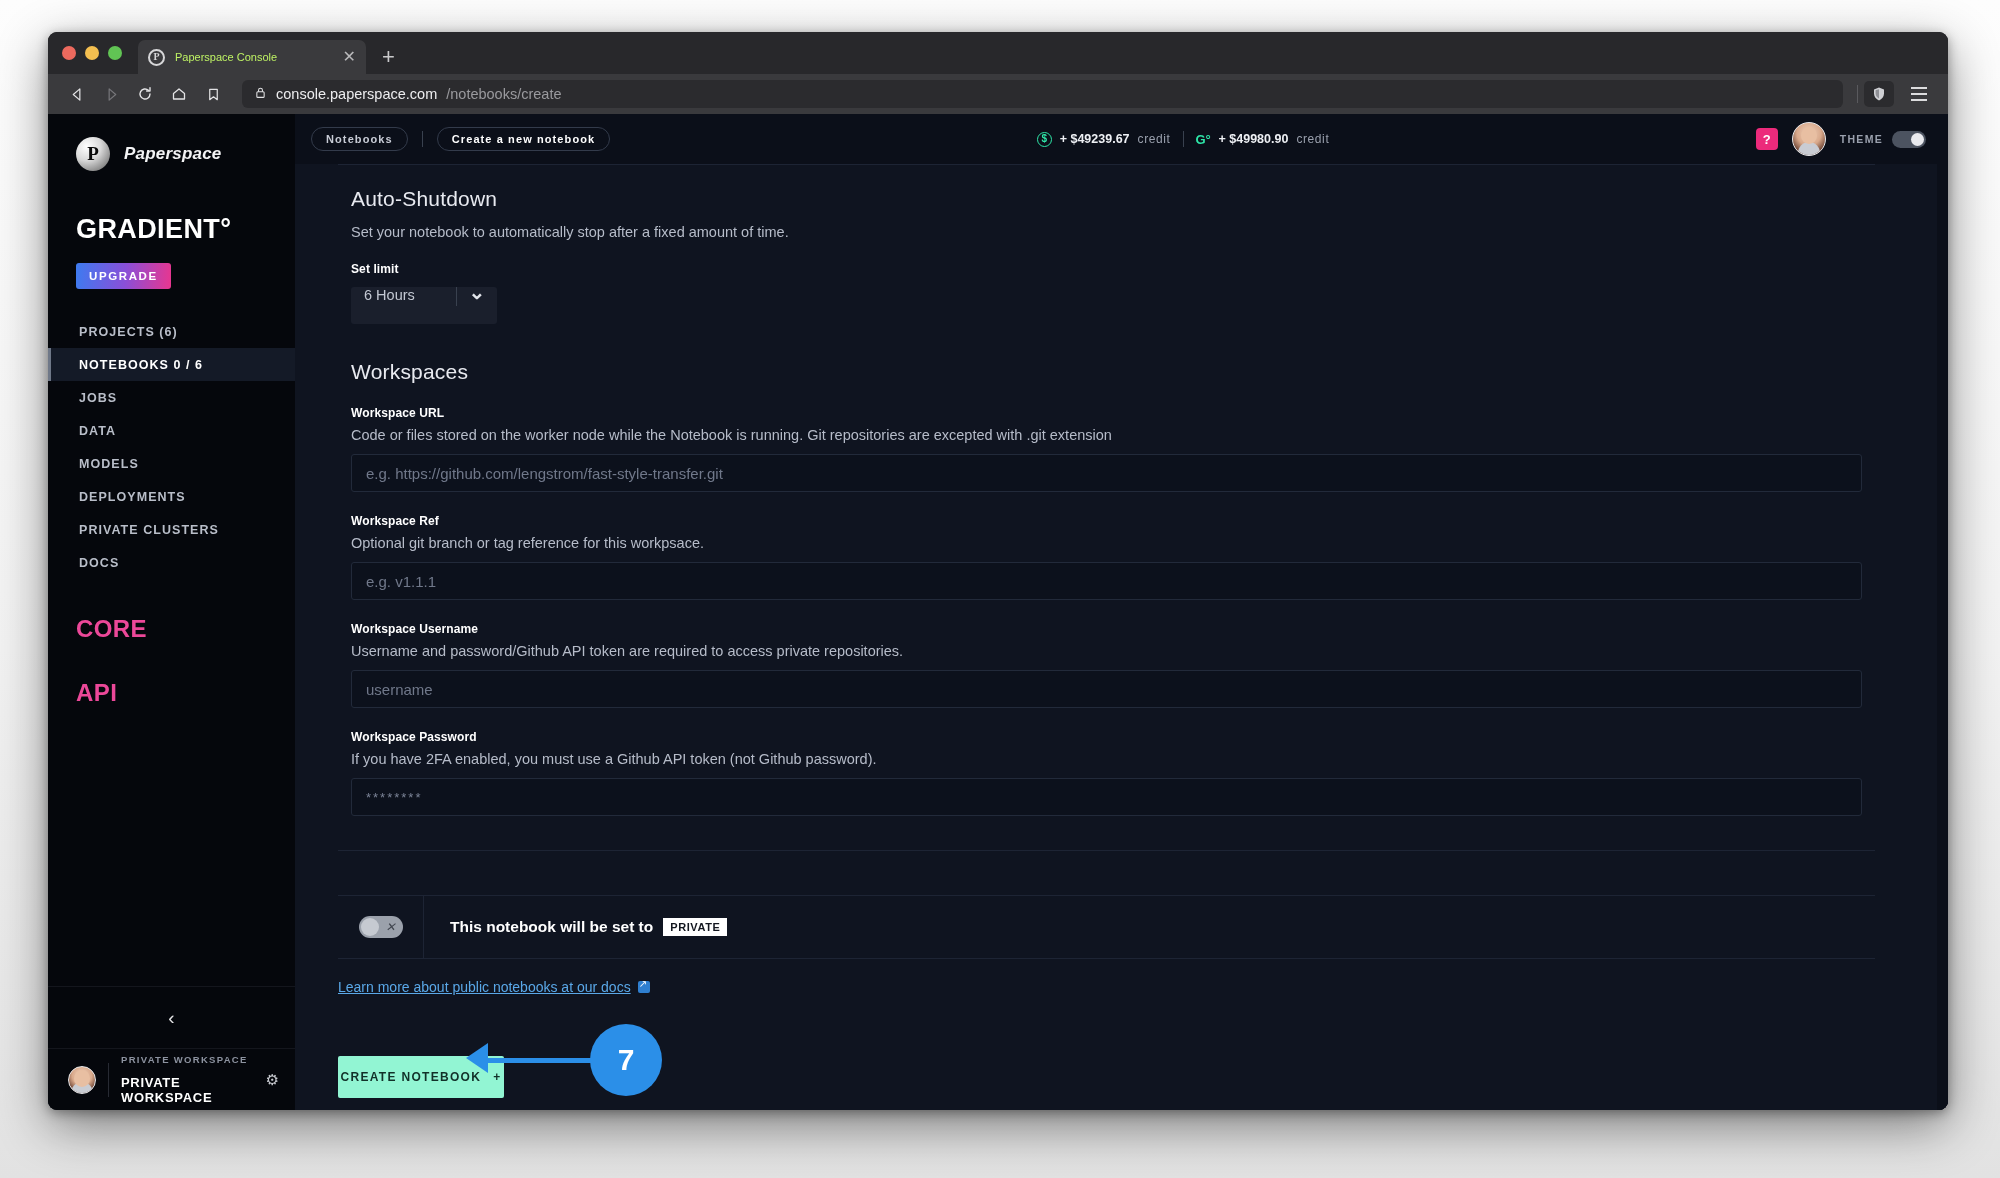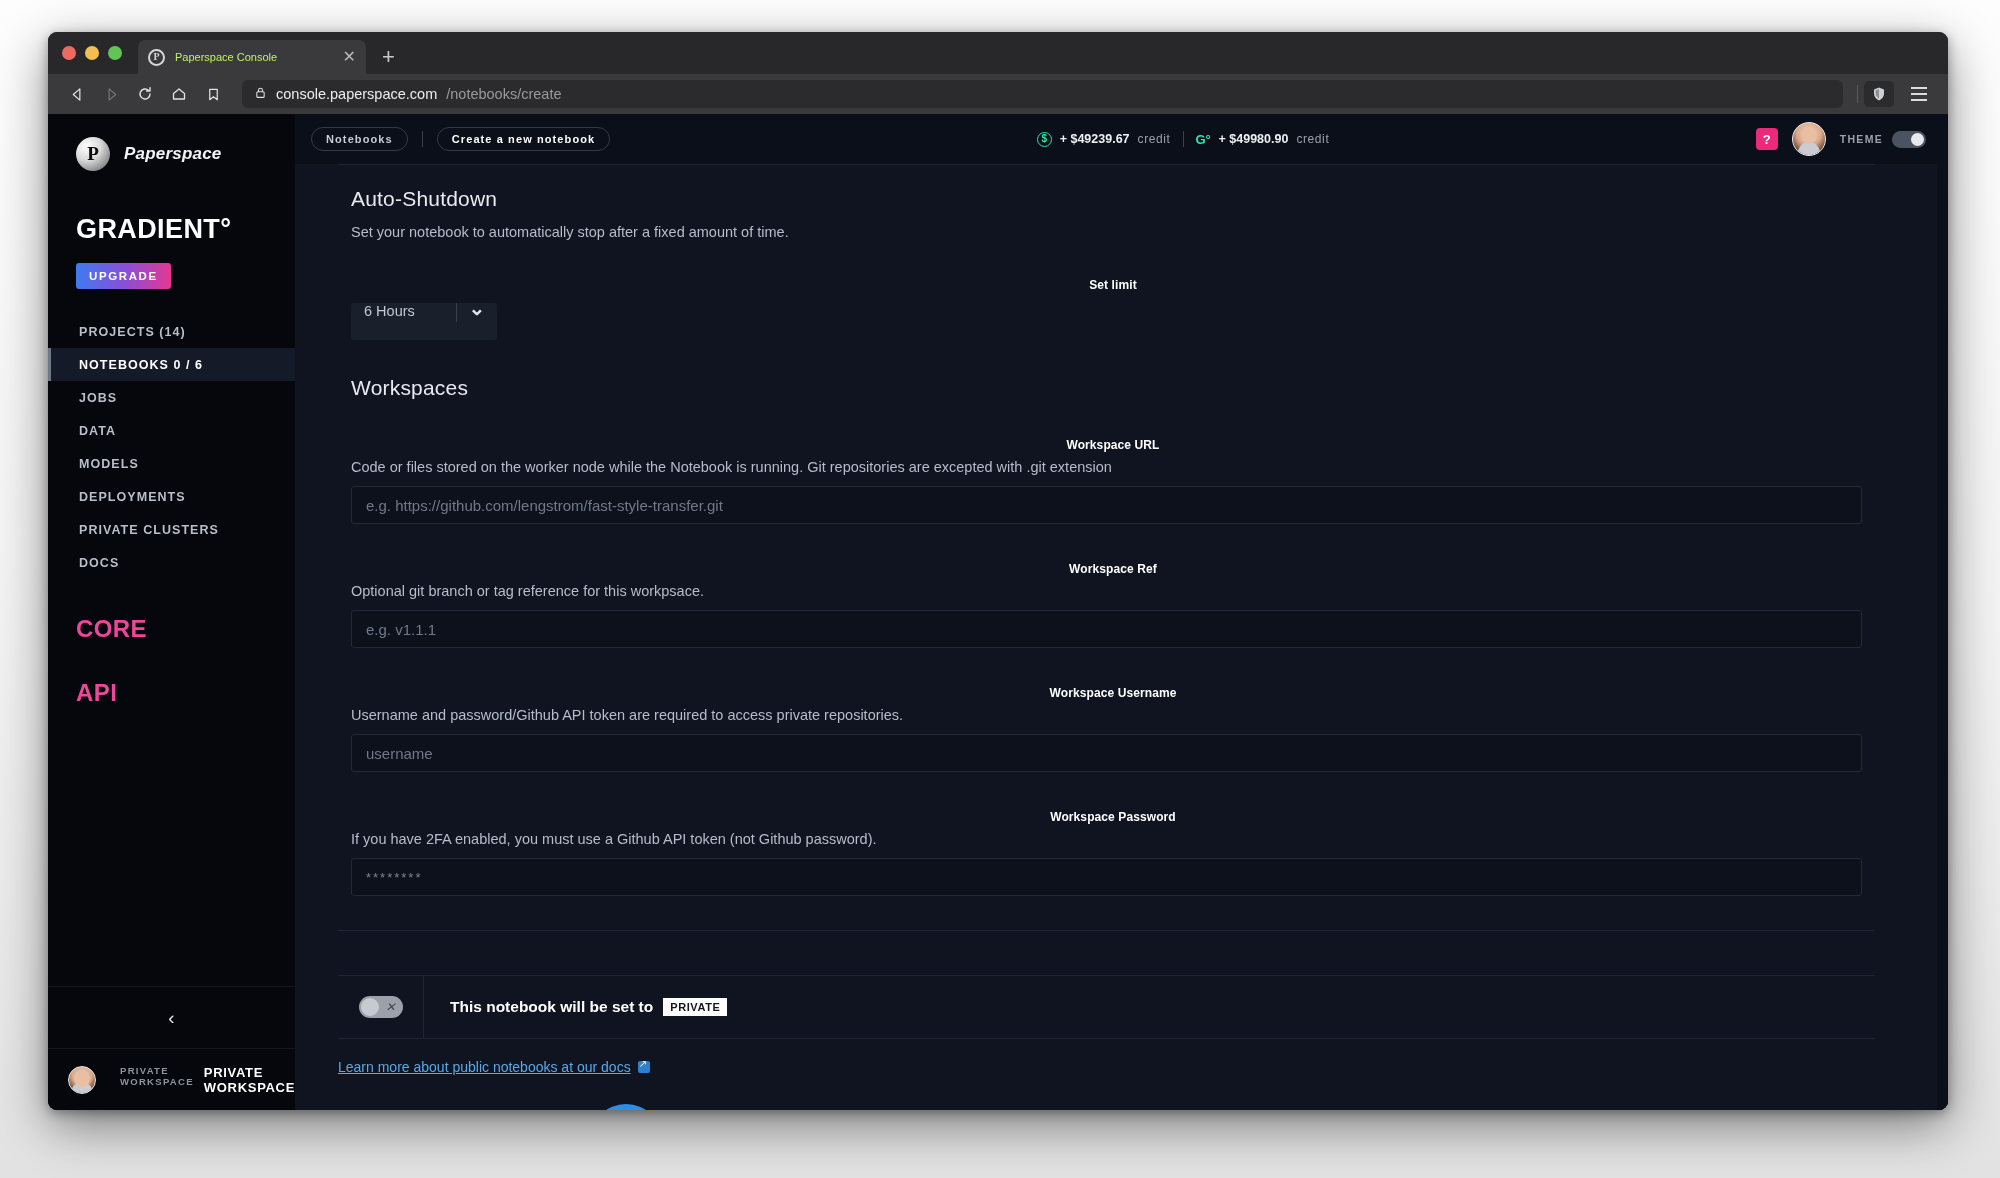--- a/index.html
+++ b/index.html
@@ -151,21 +151,21 @@
     content:""; position:absolute; left:50%; top:58%;
     transform:translateX(-50%); width:22px; height:20px; border-radius:11px 11px 0 0;
     background:#c9ccd3;
   }
   .avatar::before {
     content:""; position:absolute; left:50%; top:12%;
     transform:translateX(-50%); width:16px; height:17px; border-radius:50%;
     background:#e8bfa2; z-index:2;
   }
   #ws-sep { width:1px; height:34px; background:#272a33; }
-  #ws-text { display:flex; gap:10px; flex:1; }
+  #ws-text { display:flex; flex-direction:column; gap:10px; flex:1; }
   #ws-label { color:#8d93a0; font-size:9.5px; font-weight:700; letter-spacing:1.3px; }
   #ws-name  { color:#ffffff; font-size:13px; font-weight:800; letter-spacing:.7px; }
   #ws-gear  { color:#c7c9cf; font-size:15px; }
 
   
   #main { flex: 1; display:flex; flex-direction:column; min-width:0; background:#0f1420; }
   #topbar {
     height: 50px; flex:0 0 50px; display:flex; align-items:center;
     padding: 0 22px 0 16px; background:#0b0f19; gap: 14px;
   }
@@ -217,21 +217,21 @@
   }
   h2.sec {
     color:#e8eaf0; font-size:21px; font-weight:400; letter-spacing:.2px;
     padding-left: 13px;
   }
   p.sec-desc {
     color:#b6bcc9; font-size:14.5px; margin-top:13px; padding-left:13px;
   }
   .field { padding-left:13px; }
   .field-label {
-    color:#ffffff; font-size:12px; font-weight:700; letter-spacing:.1px; margin-top:38px;text-align:center;
+    color:#ffffff; font-size:12px; font-weight:700; letter-spacing:.1px; margin-top:22px;
   }
   .field-help { color:#b6bcc9; font-size:14.5px; margin-top:7px; }
   .text-input {
     margin-top: 11px; height: 38px; width: 1511px;
     background:#0c111c; border:1px solid #222a3a; border-radius:3px;
     display:flex; align-items:center; padding: 0 14px;
     color:#70788a; font-size:15px; cursor:text;
   }
   .text-input.pw { letter-spacing:2px; font-size:13px; color:#7b8396; }
   #select-limit {
@@ -387,21 +387,21 @@
           <span id="brand-name">Paperspace</span>
         </div>
 
         <div id="product-title">GRADIENT°</div>
 
         <div id="upgrade-wrap">
           <span id="upgrade-btn">UPGRADE</span>
         </div>
 
         <div id="nav">
-          <div class="nav-item">PROJECTS (14)</div>
+          <div class="nav-item">PROJECTS (6)</div>
           <div class="nav-item active">NOTEBOOKS 0 / 6</div>
           <div class="nav-item">JOBS</div>
           <div class="nav-item">DATA</div>
           <div class="nav-item">MODELS</div>
           <div class="nav-item">DEPLOYMENTS</div>
           <div class="nav-item">PRIVATE CLUSTERS</div>
           <div class="nav-item">DOCS</div>
         </div>
 
         <div class="section-head">CORE</div>

